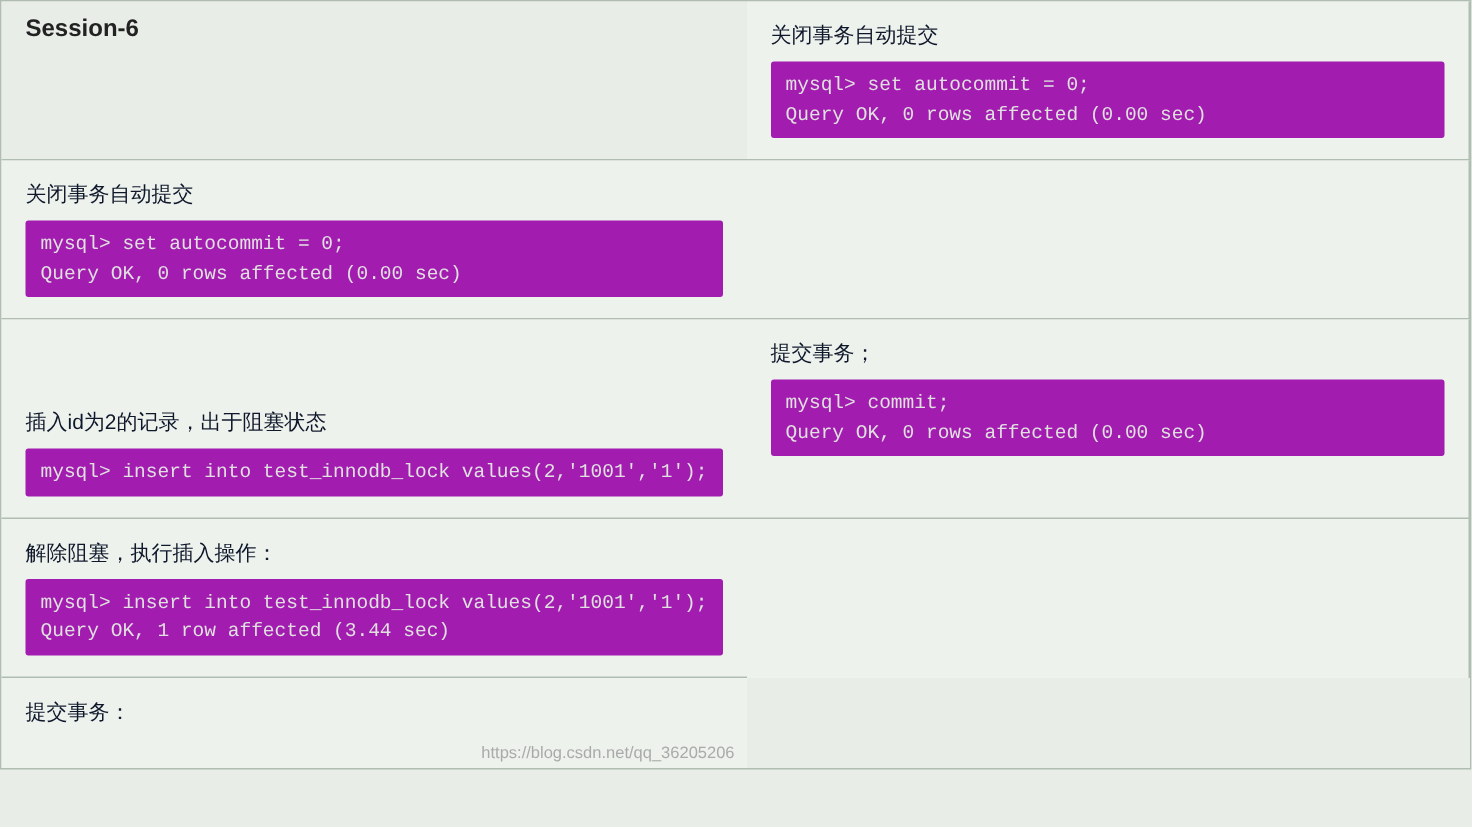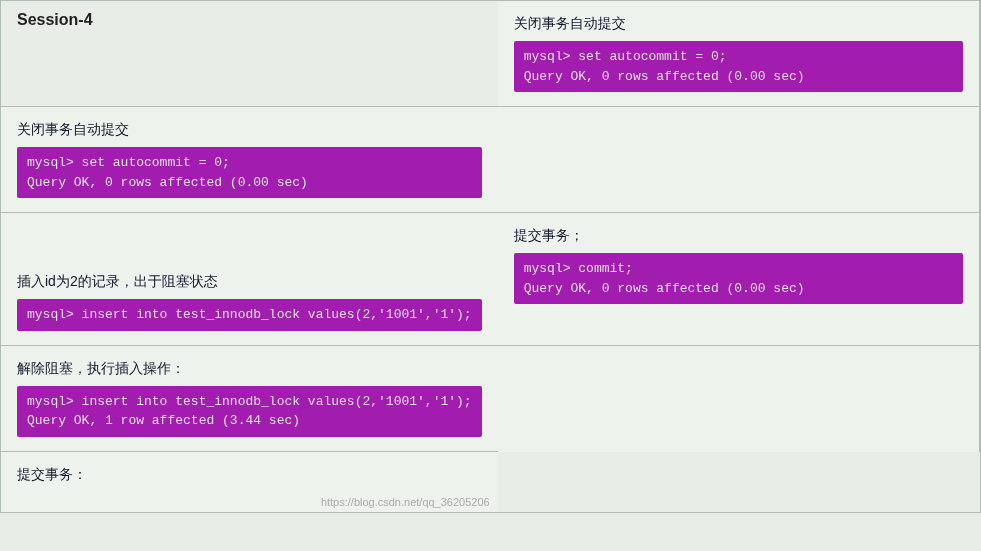--- a/index.html
+++ b/index.html
@@ -63,21 +63,21 @@
     .last-row {
       border-bottom: none;
     }
   </style>
 </head>
 <body>
 
 <div class="container">
 
   <div class="header">
-    <span>Session-4</span>
+    <span>Session-6</span>
   </div>
 
   <div class="cell cell-left">
     <div class="cell-label">关闭事务自动提交</div>
     <div class="terminal">mysql&gt; set autocommit = 0;
 Query OK, 0 rows affected (0.00 sec)</div>
   </div>
   <div class="cell">
     <div class="cell-label">关闭事务自动提交</div>
     <div class="terminal">mysql&gt; set autocommit = 0;

